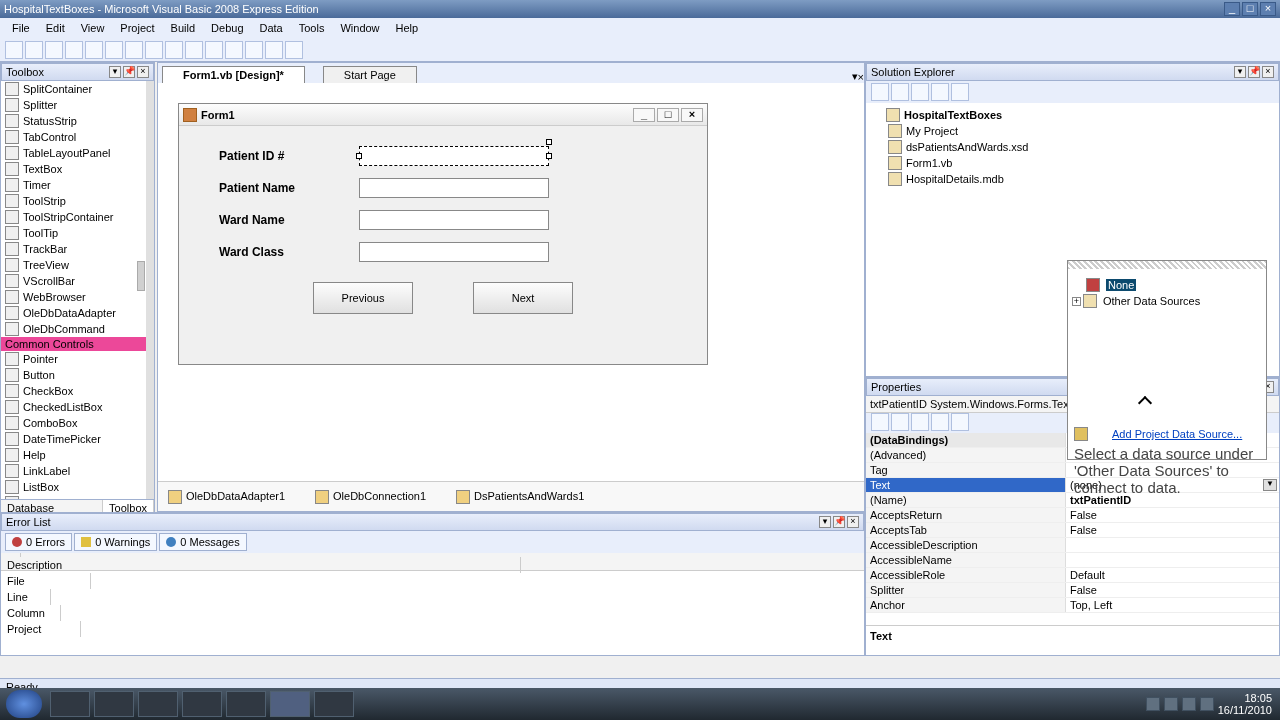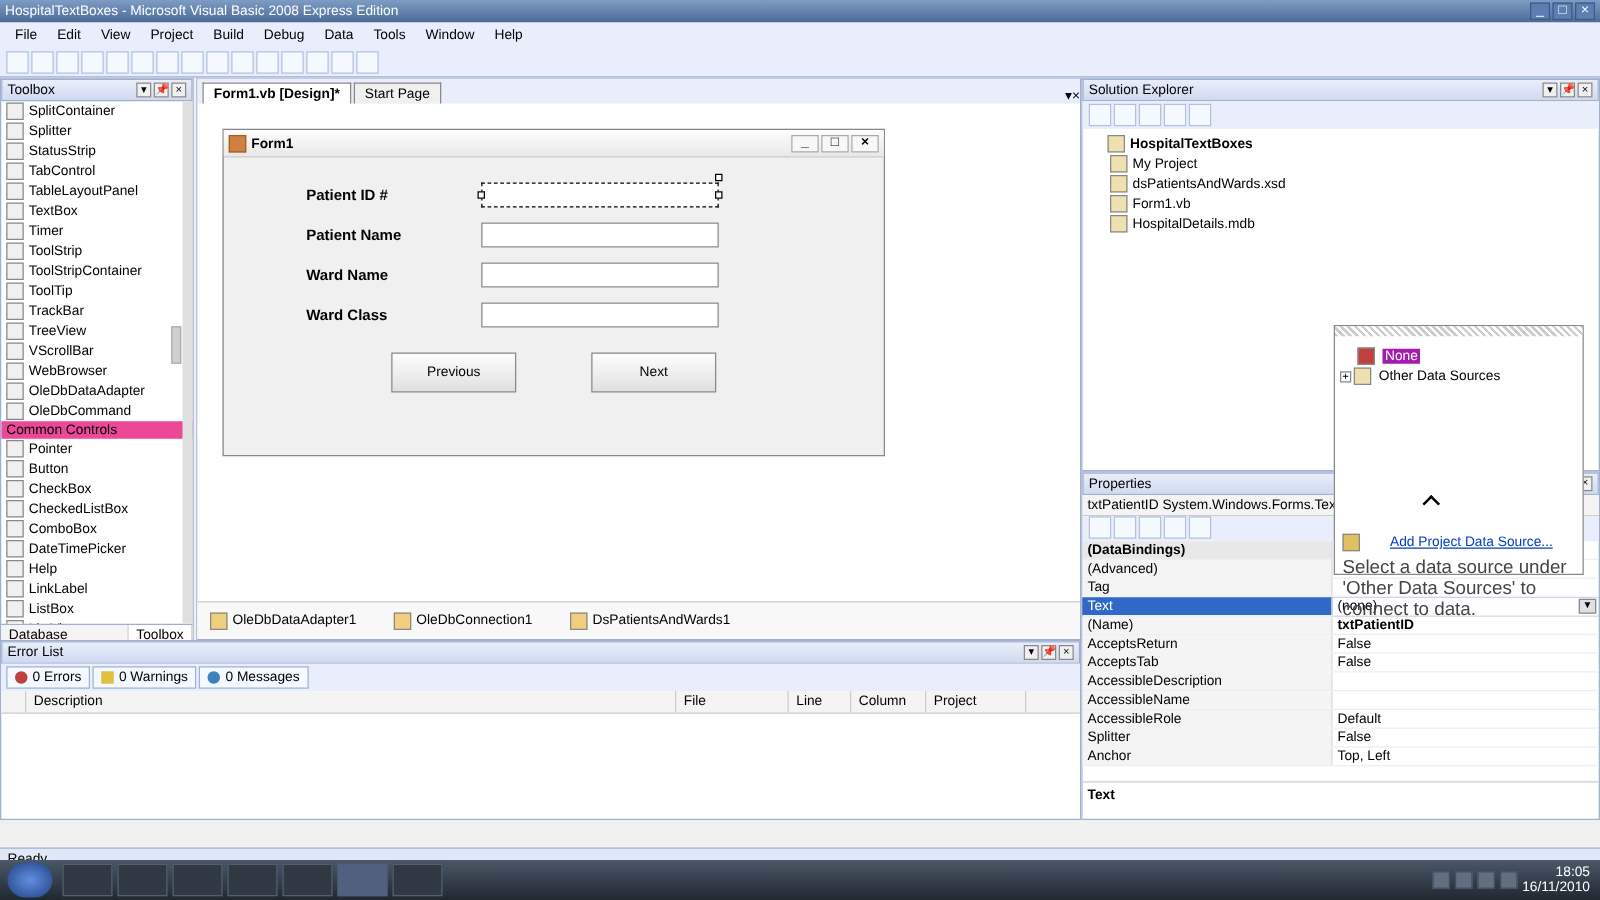--- a/index.html
+++ b/index.html
@@ -29,33 +29,33 @@
 .tb-group { font-weight: normal; background: #ec4899; padding: 1px 4px; }
 .tb-scroll { position: absolute; right: 0; top: 0; width: 8px; height: 100%; background: #e0e0e0; }
 .tb-dn { position: absolute; right: 9px; top: 180px; width: 8px; height: 30px; background: #d0d0d0; border: 1px solid #aaa; }
 .toolbox-tabs { height: 18px; display: flex; border-top: 1px solid #a0b0d0; }
 .toolbox-tabs span { padding: 2px 6px; border-right: 1px solid #ccc; cursor: pointer; background: #f4f4f4; }
 .toolbox-tabs span.active { background: #fff; }
 
 
 .design-area { position: absolute; left: 157px; top: 0; width: 708px; height: 450px; background: #fff; border: 1px solid #a0b0d0; }
 .design-tabs { height: 20px; background: #e8eefb; display: flex; align-items: flex-end; padding-left: 4px; }
-.dtab { padding: 2px 8px; border: 1px solid #888; border-bottom: none; margin-right: 2px; background: #f0f0f0; cursor: pointer; }
+.dtab { padding: 2px 20px; border: 1px solid #888; border-bottom: none; margin-right: 18px; background: #f0f0f0; cursor: pointer; }
 .dtab.active { background: #fff; font-weight: bold; }
 .design-tabs .spacer { flex: 1; }
 .design-canvas { position: relative; height: 428px; background: #fff; padding: 20px; }
 
 .form-window { width: 530px; height: 262px; border: 1px solid #888; background: #f0f0f0; position: relative; }
 .form-titlebar { height: 22px; background: linear-gradient(#fdfdfd, #e8e8e8); border-bottom: 1px solid #ccc; display: flex; align-items: center; padding: 0 4px; font-weight: bold; }
 .form-titlebar .ficon { width: 14px; height: 14px; background: #d08040; border: 1px solid #a06020; margin-right: 4px; }
 .form-titlebar .spacer { flex: 1; }
 .form-titlebar .fbtn { width: 22px; height: 14px; border: 1px solid #aaa; margin-left: 2px; background: #f8f8f8; text-align: center; line-height: 11px; cursor: pointer; }
 .form-body { padding: 20px 40px; }
 .form-row { display: flex; align-items: center; margin-bottom: 12px; }
-.form-label { width: 140px; font-weight: bold; font-size: 12px; margin-left: 26px; }
+.form-label { width: 140px; font-weight: bold; font-size: 12px; }
 .form-input { width: 190px; height: 20px; border: 1px solid #888; background: #fff; }
 .form-input.selected { border: 1px dashed #000; position: relative; }
 .handle { width: 6px; height: 6px; background: #fff; border: 1px solid #000; position: absolute; }
 .handle.l { left: -4px; top: 6px; }
 .handle.r { right: -4px; top: 6px; }
 .handle.tr { right: -4px; top: -8px; }
 .form-buttons { display: flex; justify-content: center; gap: 60px; margin-top: 20px; }
 .form-btn { width: 100px; height: 32px; border: 1px solid #888; background: linear-gradient(#fdfdfd,#e0e0e0); cursor: pointer; }
 
 .component-tray { position: absolute; bottom: 0; left: 0; right: 0; height: 30px; border-top: 1px solid #ccc; background: #f8f8f8; display: flex; align-items: center; padding-left: 10px; gap: 30px; }
@@ -71,21 +71,21 @@
 .tree-icon { width: 14px; height: 14px; border: 1px solid #888; margin-right: 4px; background: #f0e0b0; }
 .tree-indent1 { padding-left: 18px; }
 .bold { font-weight: bold; }
 
 
 .db-popup { position: absolute; right: 13px; top: 198px; width: 200px; height: 200px; background: #fff; border: 1px solid #888; z-index: 10; }
 .db-tree { padding: 8px 4px 4px 4px; height: 156px; }
 .db-tree-row { display: flex; align-items: center; padding: 1px 0; }
 .db-tree-row span { margin-left: 2px; }
 .db-plus { width: 9px; height: 9px; border: 1px solid #888; text-align: center; line-height: 7px; font-size: 9px; margin-right: 2px; }
-.db-sel { background: #a21caf; color: #fff; padding: 0 2px; }
+.db-sel { background: #0c4a6e; color: #fff; padding: 0 2px; }
 .db-link { color: #0040c0; text-decoration: underline; padding: 2px 6px; cursor: pointer; display: flex; align-items: center; gap: 20px; }
 .db-hint { padding: 2px 6px; color: #444; font-size: 15px; }
 
 
 .props { position: absolute; right: 0; top: 315px; width: 415px; bottom: 42px; background: #fff; border: 1px solid #a0b0d0; }
 .props-obj { padding: 2px 4px; background: #f4f4f4; border-bottom: 1px solid #ccc; }
 .props-tools { height: 20px; background: #e8eefb; display: flex; padding-left: 4px; }
 .props-tools .tb { width: 18px; height: 18px; border: 1px solid #b0c0e0; margin: 0 1px; background: #f4f8ff; cursor: pointer; }
 .props-grid { }
 .prow { display: flex; border-bottom: 1px solid #eee; }
@@ -96,21 +96,21 @@
 .prow.selected .pname { background: #3068c8; color: #fff; }
 .prow.selected .pval { background: #fff; color: #000; }
 .pval .dd { position: absolute; right: 2px; top: 1px; width: 14px; height: 12px; border: 1px solid #888; background: #e0e0e0; text-align: center; line-height: 8px; font-size: 8px; cursor: pointer; }
 .props-desc { position: absolute; bottom: 0; left: 0; right: 0; height: 30px; border-top: 1px solid #ccc; padding: 4px; }
 .props-desc b { font-weight: bold; }
 
 
 .errlist { position: absolute; left: 0; top: 450px; right: 415px; bottom: 42px; background: #fff; border: 1px solid #a0b0d0; }
 .err-tabs { height: 22px; background: #e8eefb; display: flex; align-items: center; padding-left: 4px; }
 .err-tab { border: 1px solid #a0b0d0; padding: 2px 6px; margin-right: 2px; background: #f4f8ff; display: flex; align-items: center; gap: 4px; cursor: pointer; }
-.err-cols { height: 18px; background: #f4f4f4; display: flex; border-bottom: 1px solid #ccc; }
+.err-cols { height: 18px; background: #f4f4f4; display: flex; border-bottom: 1px solid #ccc; flex-direction: column; }
 .err-cols span { padding: 2px 6px; border-right: 1px solid #ccc; }
 
 
 .status-bar { position: absolute; left: 0; right: 0; bottom: 0; height: 20px; background: #e0e8f8; border-top: 1px solid #a0b0d0; padding: 2px 6px; }
 
 
 .taskbar { position: absolute; left: 0; right: 0; bottom: 0; height: 32px; background: linear-gradient(#4a5868, #202830); display: flex; align-items: center; z-index: 100; }
 .start { width: 36px; height: 28px; border-radius: 14px; background: radial-gradient(#6090e0, #204080); margin: 0 6px; cursor: pointer; }
 .task-icon { width: 40px; height: 26px; border: 1px solid #506070; margin: 0 2px; background: #303842; cursor: pointer; }
 .taskbar .spacer { flex: 1; }

